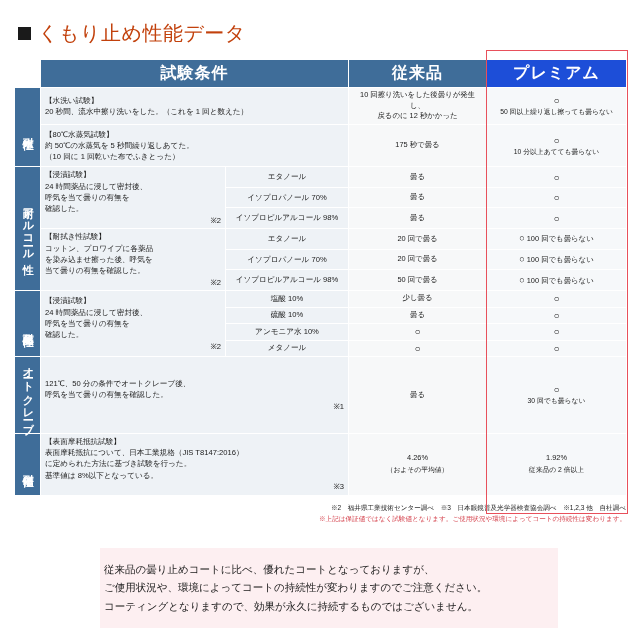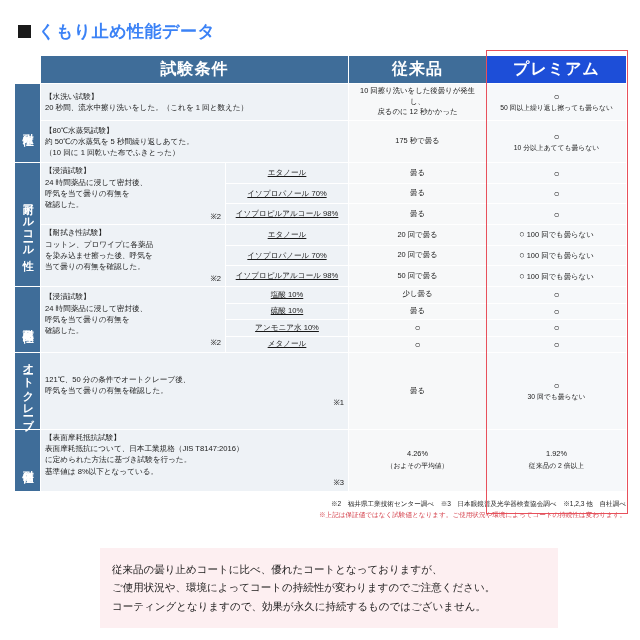--- a/index.html
+++ b/index.html
@@ -28,24 +28,24 @@
     gap: 7px;
     margin: 4px 0 12px 4px;
   }
   .title-square {
     width: 13px;
     height: 13px;
     background: #1a1a1a;
     display: inline-block;
   }
   .title-text {
-    font-size: 17px;
-    font-weight: bold;
+    font-size: 20px;
+    font-weight: normal;
     letter-spacing: 0.5px;
-    color: #3b82f6;
+    color: #c2410c;
   }
   
   table.data {
     border-collapse: collapse;
     width: 612px;
     table-layout: fixed;
     font-size: 7.5px;
   }
   table.data td, table.data th {
     border: 1px solid #ffffff;
@@ -96,21 +96,20 @@
     display: block;
   }
   .cond .note {
     display: block;
     text-align: right;
   }
   .sub {
     background: #eef2f6;
     text-align: center;
     font-size: 7.6px;
-    text-decoration: underline;
   }
   .val {
     background: #f6f8fa;
     text-align: center;
     font-size: 7.4px;
     line-height: 1.45;
   }
   .val.conv {
     background: #f7f8f9;
   }
@@ -149,21 +148,21 @@
     display: block;
     color: #d4404b;
   }
   
   .bottom-note {
     position: absolute;
     left: 100px;
     top: 548px;
     width: 458px;
     background: #fdeff1;
-    padding: 12px 16px 13px 12px;
+    padding: 12px 16px 13px 4px;
     box-sizing: border-box;
     font-size: 10.5px;
     line-height: 1.75;
     color: #1a1a1a;
   }
   .bottom-note p {
     margin: 0;
   }
 </style>
 </head>

